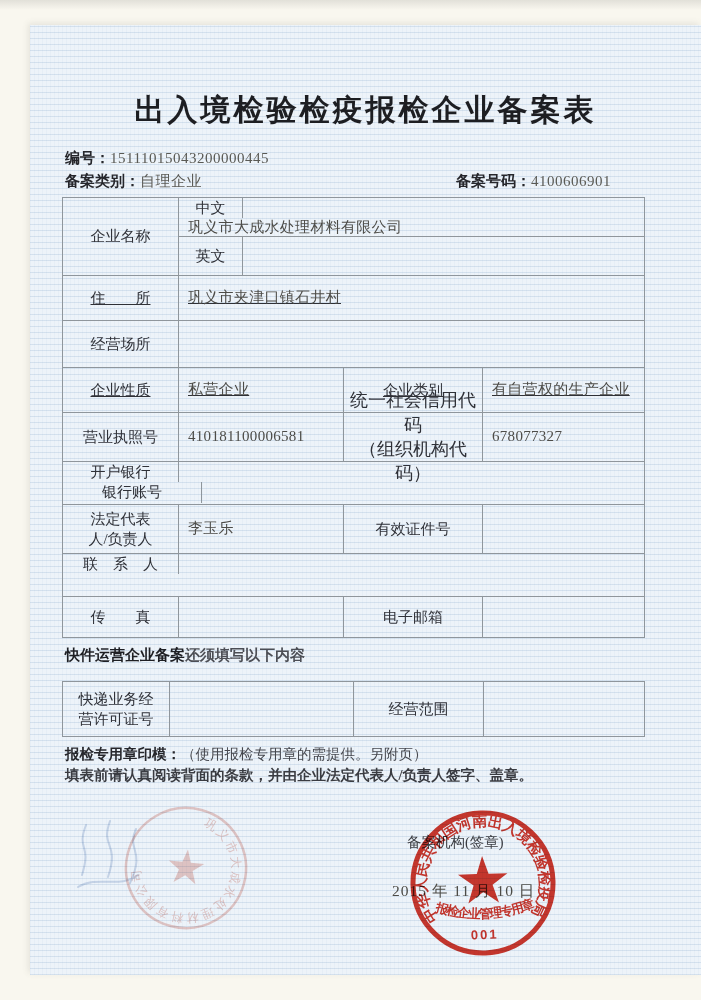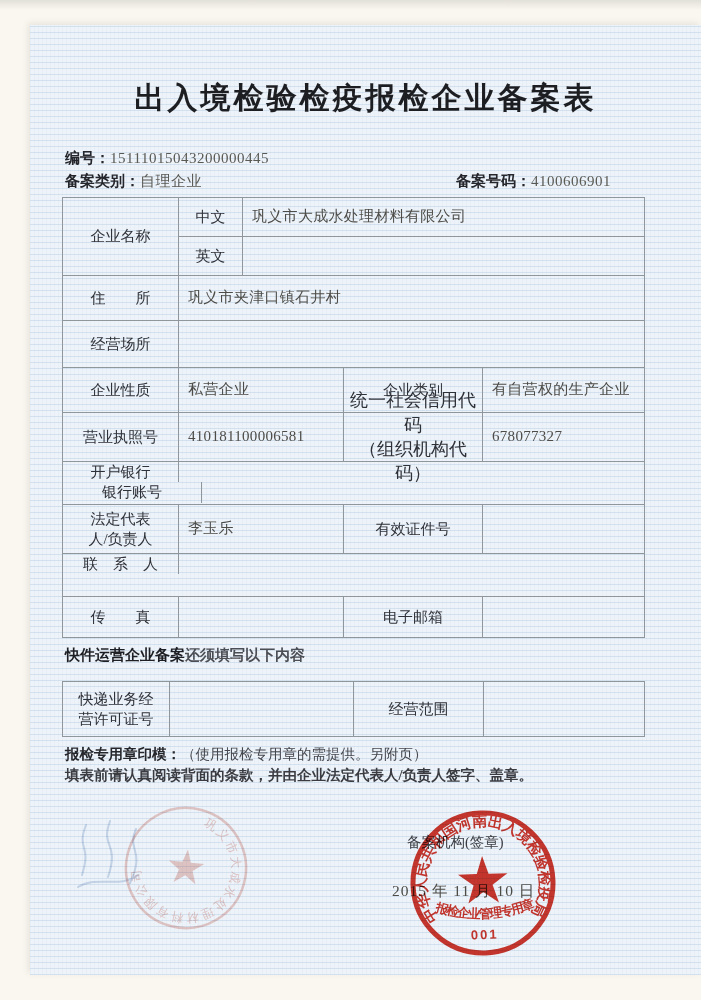--- a/index.html
+++ b/index.html
@@ -13,21 +13,21 @@
     background:linear-gradient(180deg,rgba(120,120,115,.18),rgba(0,0,0,0));}
   .paper{
     position:absolute;left:30px;top:25px;width:671px;height:950px;
     background-color:#edf3f9;
     background-image:
       repeating-linear-gradient(0deg, rgba(122,158,196,.22) 0px, rgba(122,158,196,.22) 1px, rgba(0,0,0,0) 1px, rgba(0,0,0,0) 6px),
       repeating-linear-gradient(90deg, rgba(150,180,212,.08) 0px, rgba(150,180,212,.08) 1px, rgba(0,0,0,0) 1px, rgba(0,0,0,0) 4px);
     box-shadow:-2px -2px 6px rgba(90,90,85,.12);
   }
   .title{
-    position:absolute;left:0;top:58px;width:100%;text-align:center;
+    position:absolute;left:0;top:70px;width:100%;text-align:center;
     font-size:30px;font-weight:bold;letter-spacing:3px;color:#1d1e22;line-height:1;
   }
   .meta-line{position:absolute;left:35px;font-size:15px;white-space:nowrap;}
   .meta-label{font-weight:bold;color:#26272c;}
   .meta-value{color:#5a5a55;letter-spacing:.5px;}
   .m1{top:124px;}
   .m2{top:147px;}
   .filing-no{position:absolute;left:386px;top:147px;font-size:15px;white-space:nowrap;margin-left:40px;}
 
   .vtable{position:absolute;left:32px;width:583px;border:1px solid #8f969c;box-sizing:border-box;}
@@ -40,23 +40,23 @@
   .tcell:last-child{border-right:none;}
   .lab{justify-content:center;text-align:center;white-space:pre-line;line-height:1.35;}
   .val{justify-content:flex-start;padding:0 9px;color:#4d4c48;letter-spacing:.3px;white-space:pre-line;line-height:1.3;}
   .c1{width:116px;}
   .c2{width:165px;}
   .c3{width:139px;}
   .c4{flex:1;}
   .small-lab{font-size:18px;}
   .name-right{flex:1;display:flex;flex-direction:column;}
   .sub-row{display:flex;flex:1;box-sizing:border-box;}
-  .sub-row.first{border-bottom:1px solid #8f969c;}
+  .sub-row.first{border-bottom:1px solid #8f969c;flex-direction:column;}
   .sub-lab{width:64px;}
-  .h38{height:38px;} .h39{height:39px;} .h45{height:45px;} .h47{height:47px;}
+  .h38{height:38px;} .h39{height:39px;} .h45{height:45px;text-decoration:underline;} .h47{height:47px;}
   .h49{height:49px;} .h43{height:43px;flex-direction:column;} .h40{height:40px;} .h54{height:54px;}
   .e1{width:107px;} .e2{width:184px;} .e3{width:130px;} .e4{flex:1;}
 
   .section-heading{position:absolute;left:35px;top:621px;font-size:15px;white-space:nowrap;}
   .sh-strong{font-weight:bold;color:#1e1f24;}
   .sh-rest{font-weight:bold;color:#4c4e55;}
 
   .note{position:absolute;left:35px;font-size:14.5px;white-space:nowrap;color:#34363c;}
   .n1{top:720px;}
   .n2{top:741px;font-weight:600;color:#3a3c42;}

